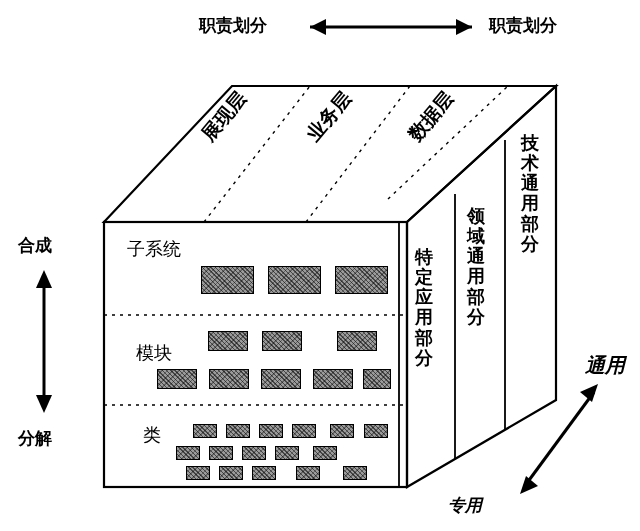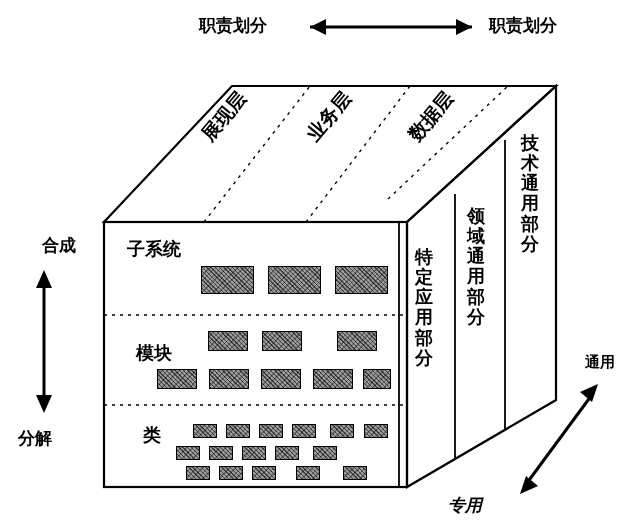--- a/index.html
+++ b/index.html
@@ -35,25 +35,25 @@
     white-space: nowrap;
     line-height: 1.05;
   }
   
   .top-label { font-size: 17px; }
   #top-left-label { left: 199px; top: 17px; }
   #top-right-label { left: 489px; top: 17px; }
 
   
   .side-label { font-size: 17px; }
-  #left-top-label { left: 18px; top: 237px; margin-left: 24px; }
+  #left-top-label { left: 18px; top: 237px; }
   #left-bottom-label { left: 18px; top: 430px; }
 
   
-  #right-top-label { left: 585px; top: 355px; font-size: 15px; }
+  #right-top-label { left: 585px; top: 355px; font-size: 20px; font-style: italic; }
   #right-bottom-label { left: 448px; top: 497px; font-size: 17px; font-style: italic; }
 
   
   .rot {
     position: absolute;
     font-size: 19px;
     font-weight: bold;
     transform-origin: left top;
   }
   #face-layer-0 { left: 196px; top: 130px; transform: rotate(-50deg); }
@@ -70,21 +70,21 @@
     line-height: 1.12;
   }
   #side-part-0 { left: 413px; top: 247px; }
   #side-part-1 { left: 465px; top: 206px; }
   #side-part-2 { left: 519px; top: 133px; }
 
   
   .row-title {
     position: absolute;
     font-size: 18px;
-    font-weight: bold;
+    font-weight: normal;
   }
   #row-title-0 { left: 127px; top: 237px; }
   #row-title-1 { left: 136px; top: 341px; }
   #row-title-2 { left: 143px; top: 423px; }
 
   
   .blk {
     position: absolute;
     border: 1px solid #000;
     background-color: #9a9a9a;

